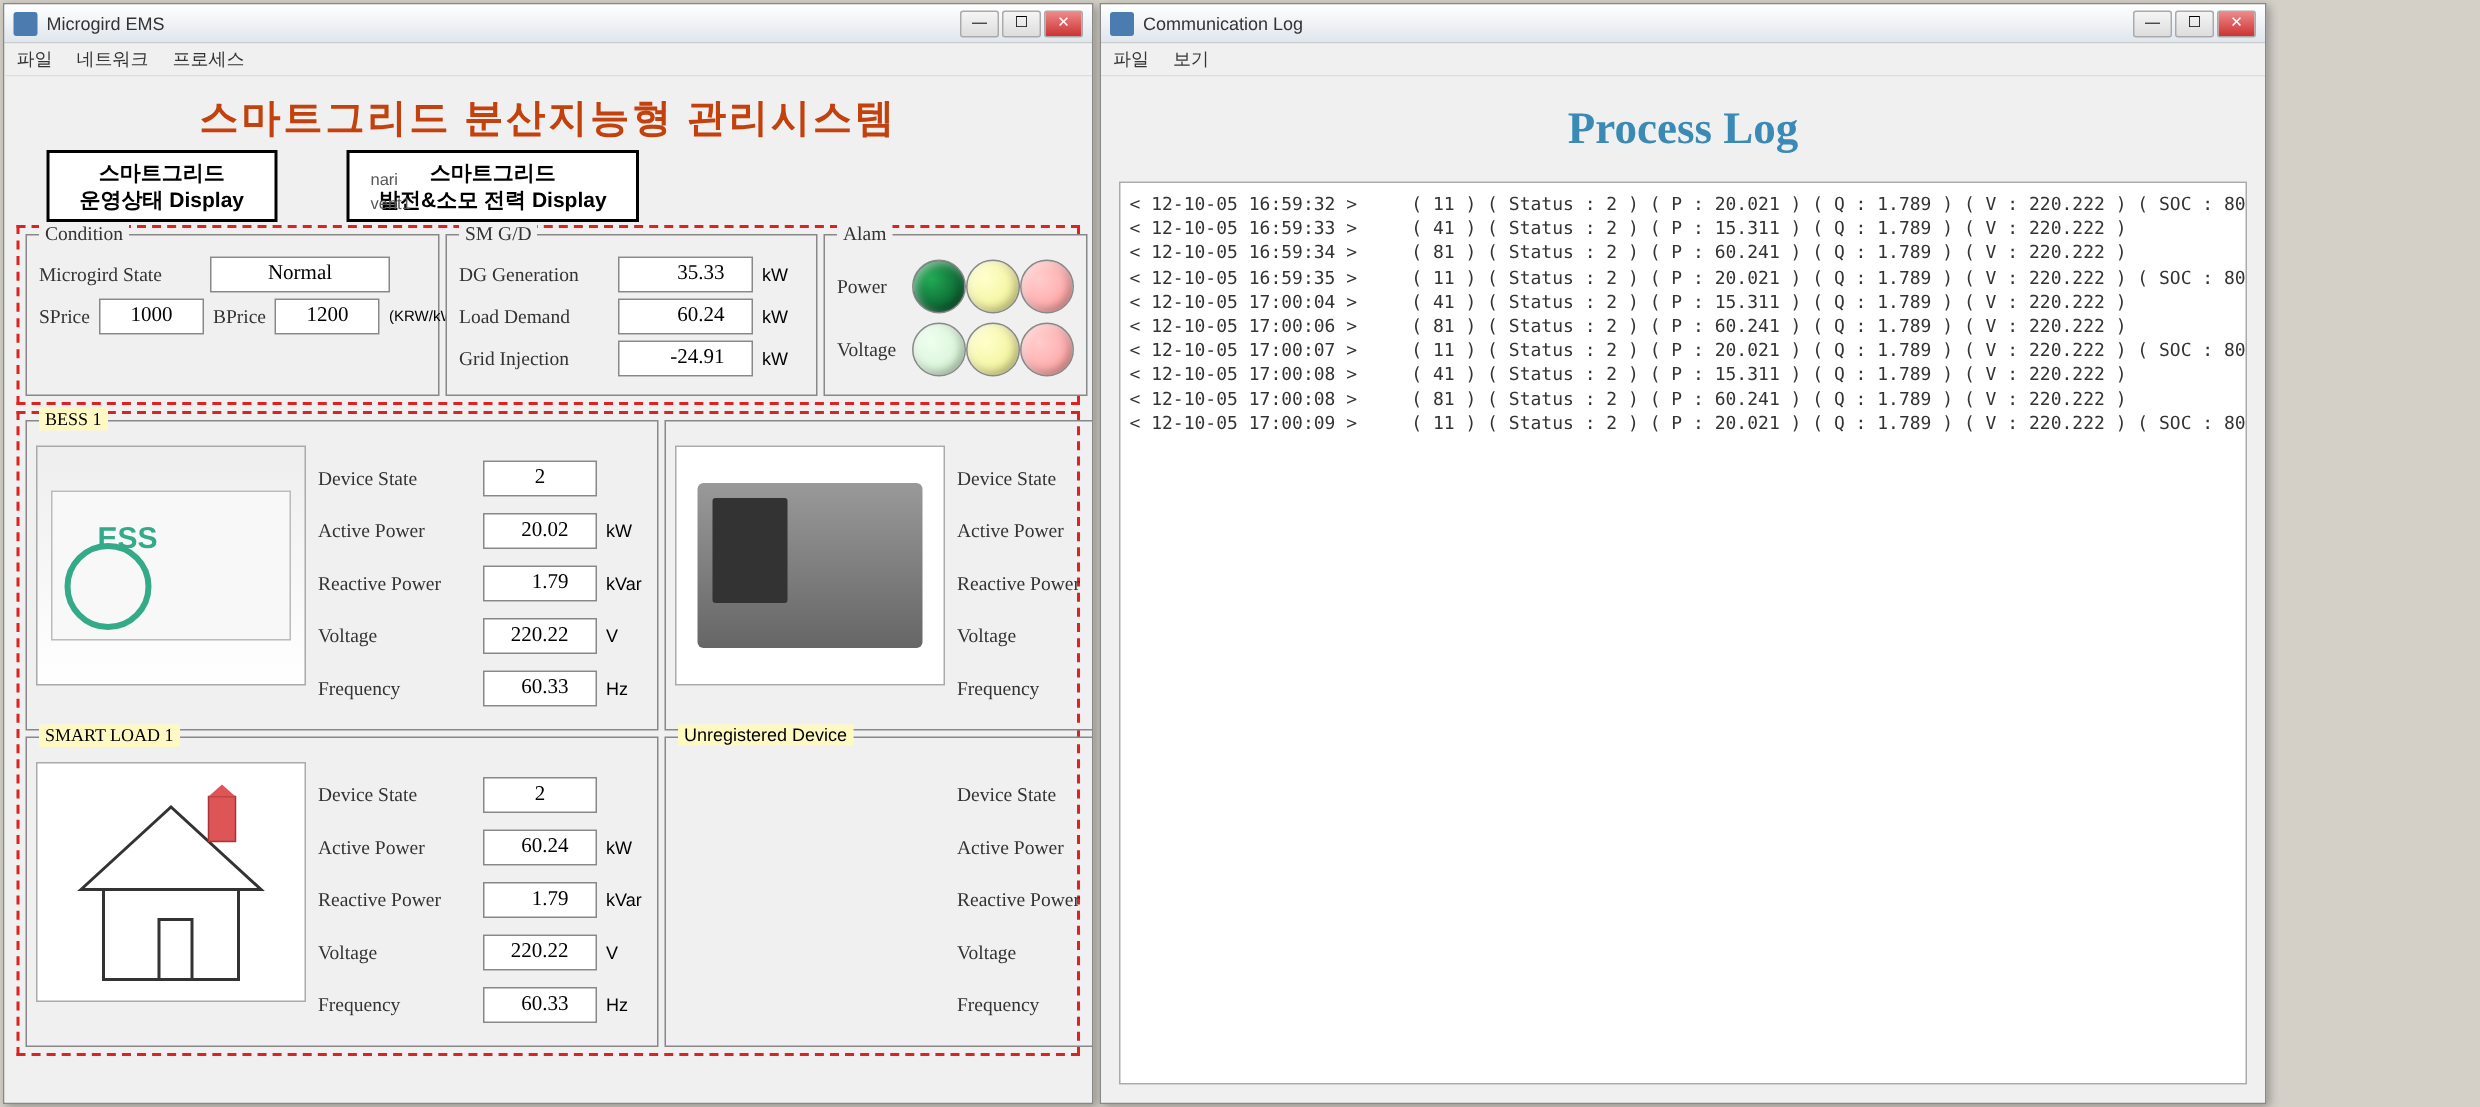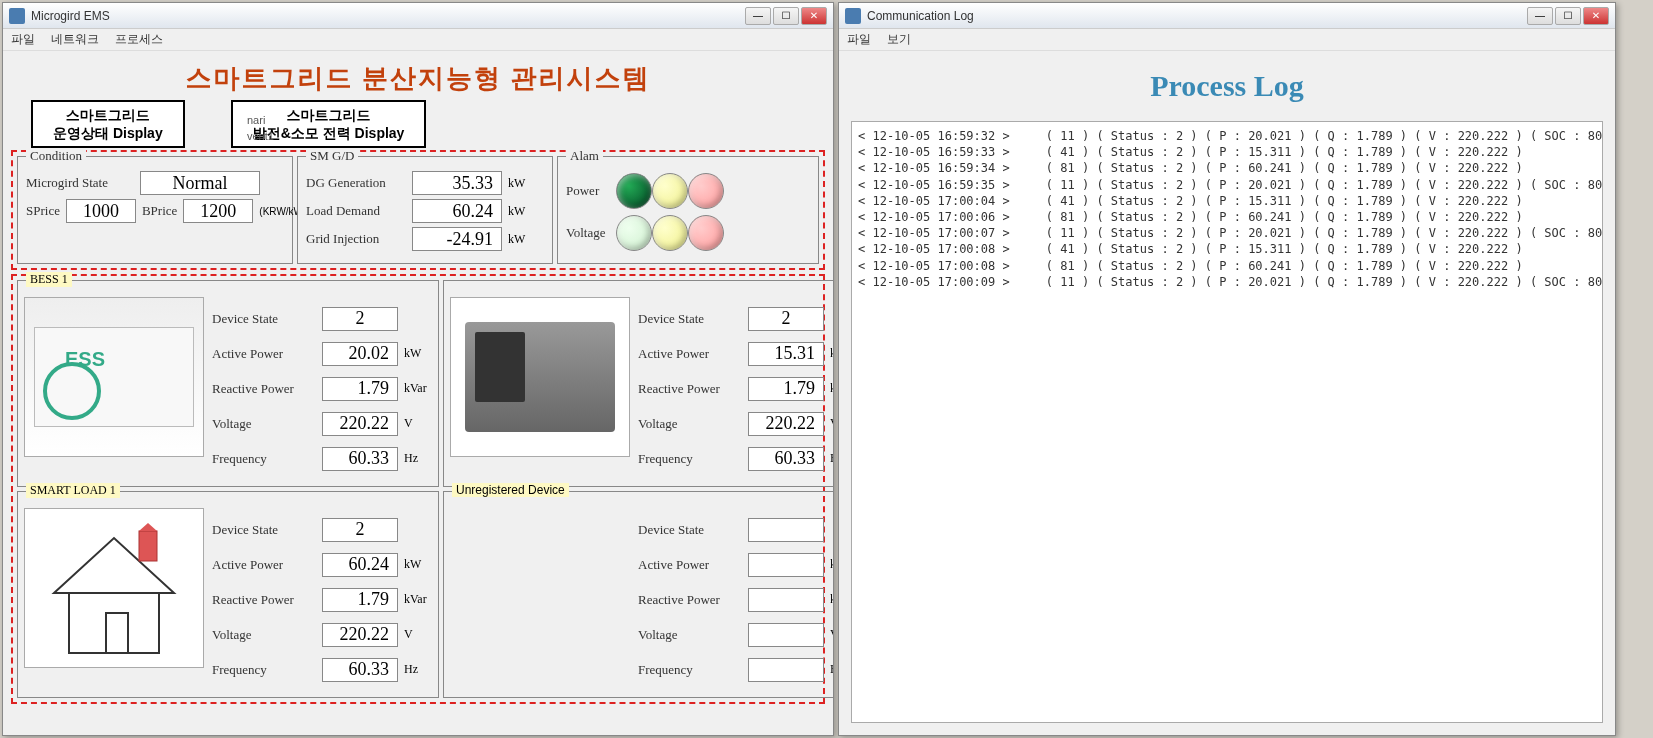--- a/index.html
+++ b/index.html
@@ -1,20 +1,20 @@
 <!DOCTYPE html>
 <html><head>
 <meta charset="utf-8">
 <style>
   * { box-sizing: border-box; margin: 0; padding: 0; }
   body { font-family: "Malgun Gothic", Arial, sans-serif; background: #d4d0c8; font-size: 12px; }
   .desktop { display: flex; gap: 4px; padding: 2px; }
   
   .window { background: #f0f0f0; border: 1px solid #888; box-shadow: 2px 2px 6px rgba(0,0,0,0.3); display: flex; flex-direction: column; }
-  .win-left { width: 832px; height: 734px; }
+  .win-left { width: 727px; height: 734px; }
   .win-right { width: 778px; height: 734px; }
   
   .titlebar { background: linear-gradient(#fff, #e0e6ee); height: 26px; display: flex; align-items: center; padding: 0 6px; border-bottom: 1px solid #ccc; }
   .titlebar .icon { width: 16px; height: 16px; background: #4a7cb0; margin-right: 6px; border-radius: 2px; }
   .titlebar .title { flex: 1; font-size: 12px; color: #333; }
   .titlebar .winbtns { display: flex; gap: 2px; }
   .winbtn { width: 26px; height: 18px; border: 1px solid #aaa; background: linear-gradient(#f5f5f5,#ddd); font-size: 10px; text-align: center; line-height: 16px; border-radius: 2px; cursor: pointer; }
   .winbtn.close { background: linear-gradient(#e88,#c33); color: #fff; }
   
   .menubar { background: #f0f0f0; height: 22px; display: flex; align-items: center; padding: 0 8px; gap: 16px; border-bottom: 1px solid #ddd; font-size: 12px; color: #333; }
@@ -29,23 +29,23 @@
   
   .top-row { display: flex; gap: 4px; border: 2px dashed #d22; padding: 4px; }
   .groupbox { border: 1px solid #888; position: relative; padding: 10px 8px 6px 8px; background: #f0f0f0; }
   .groupbox .legend { position: absolute; top: -9px; left: 8px; background: #f0f0f0; padding: 0 4px; font-family: "Comic Sans MS", cursive; font-size: 13px; color: #333; }
   .cond { width: 276px; }
   .smgd { width: 256px; }
   .alarm { flex: 1; }
   
   .field-row { display: flex; align-items: center; margin: 4px 0; gap: 6px; }
   .field-label { font-family: "Comic Sans MS", cursive; font-size: 13px; color: #333; flex: 0 0 auto; }
-  .field-box { border: 1px solid #888; background: #fff; height: 24px; padding: 0 8px; display: flex; align-items: center; justify-content: flex-end; font-family: "Comic Sans MS", cursive; font-size: 18px; min-width: 70px; }
+  .field-box { border: 1px solid #888; background: #fff; height: 24px; padding: 0 18px; display: flex; align-items: center; justify-content: flex-end; font-family: "Comic Sans MS", cursive; font-size: 14px; min-width: 70px; }
   .field-box.center { justify-content: center; }
-  .unit { font-family: Liberation Serif, serif; font-size: 12px; width: 28px; }
+  .unit { font-family: Liberation Sans, sans-serif; font-size: 12px; width: 28px; }
   .small-unit { font-size: 10px; }
   
   .alarm-row { display: flex; align-items: center; margin: 6px 0; }
   .lamp { width: 36px; height: 36px; border-radius: 50%; border: 1px solid #888; box-shadow: inset 2px 2px 6px rgba(255,255,255,0.5), inset -2px -2px 6px rgba(0,0,0,0.3); }
   .lamp.green { background: radial-gradient(circle at 35% 35%, #2a5, #042); }
   .lamp.yellow { background: radial-gradient(circle at 35% 35%, #ffc, #ee8); }
   .lamp.pink { background: radial-gradient(circle at 35% 35%, #fcc, #f99); }
   .lamp.ltgreen { background: radial-gradient(circle at 35% 35%, #efe, #cec); }
   
   .mid-ann { position: absolute; left: 320px; top: 225px; z-index: 5; }

